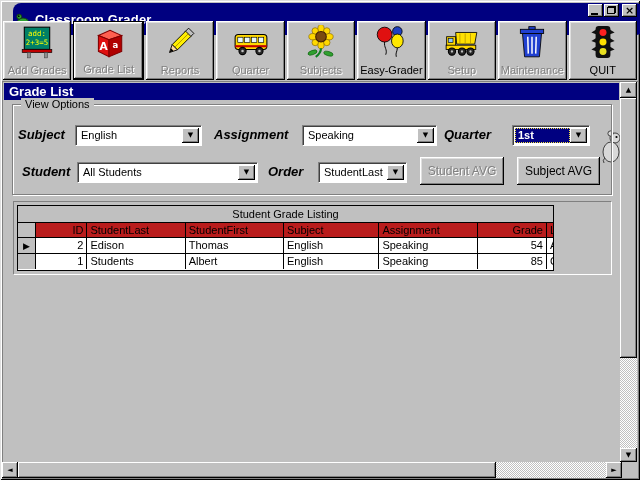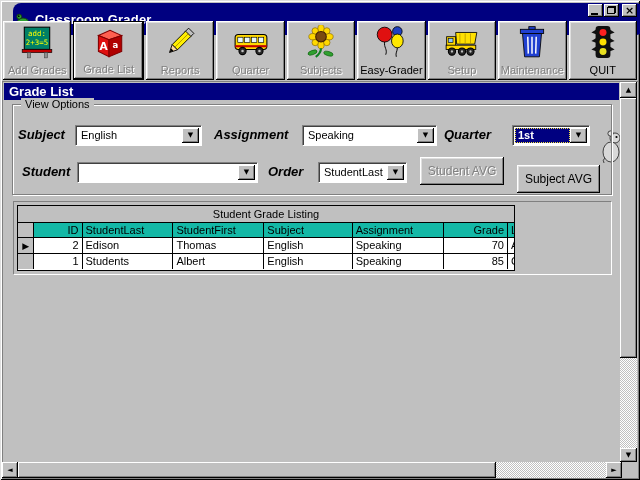--- a/index.html
+++ b/index.html
@@ -20,21 +20,21 @@
   .win-controls{position:absolute;right:7px;top:1px;display:flex;}
   .wbtn{width:15px;height:13px;margin-left:1px;background:#c0c0c0;box-shadow:inset -1px -1px 0 #000,inset 1px 1px 0 #fff,inset -2px -2px 0 #808080;
         display:flex;align-items:center;justify-content:center;position:relative;}
   .wbtn.gap{margin-left:3px;}
   .min-glyph{position:absolute;left:3px;bottom:2px;width:7px;height:2px;background:#000;}
   .restore-glyph{position:absolute;left:3px;top:2px;width:9px;height:8px;}
   .restore-glyph:before{content:"";position:absolute;right:0;top:0;width:6px;height:5px;border:1px solid #000;}
   .restore-glyph:after{content:"";position:absolute;left:0;bottom:0;width:6px;height:5px;border:1px solid #000;background:#c0c0c0;}
   .close-glyph{font-size:11px;font-weight:bold;line-height:11px;font-family:"DejaVu Sans",sans-serif;}
   
-  .toolbar{left:3px;top:21px;width:634px;height:59px;display:flex;gap:2px;justify-content:center;}
+  .toolbar{left:3px;top:21px;width:634px;height:59px;display:flex;gap:2px;}
   .tb-btn{flex:1 1 0;position:relative;background:#c0c0c0;box-shadow:inset -1px -1px 0 #000,inset 1px 1px 0 #fff,inset -2px -2px 0 #808080,inset 2px 2px 0 #dfdfdf;}
   .tb-btn.focused{border:1px solid #000;}
   .tb-icon{position:absolute;top:4px;left:50%;transform:translateX(-50%);width:36px;height:34px;}
   .tb-icon svg{width:100%;height:100%;display:block;}
   .tb-label{position:absolute;bottom:4px;left:0;right:0;text-align:center;font-size:11px;white-space:nowrap;overflow:hidden;}
   .tb-label.disabled{color:#808080;text-shadow:1px 1px 0 #fff;}
   
   .mdi{left:2px;top:81px;width:636px;height:397px;background:#c0c0c0;box-shadow:inset 1px 1px 0 #808080;}
   .child-titlebar{left:4px;top:83px;width:615px;height:17px;background:#000080;color:#fff;font-weight:bold;font-size:13px;line-height:17px;padding-left:5px;}
   
@@ -45,25 +45,25 @@
   .combo{background:#fff;}
   .combo-value{position:absolute;left:2px;top:2px;bottom:2px;right:19px;font-size:11px;line-height:15px;padding:0 0 0 3px;white-space:nowrap;overflow:hidden;}
   .combo-value.selected{background:#000080;color:#fff;outline:1px dotted #f0e040;outline-offset:-1px;}
   .combo-btn{position:absolute;top:2px;right:2px;bottom:2px;width:17px;display:flex;align-items:center;justify-content:center;}
   .arrow{font-family:"DejaVu Sans",sans-serif;font-size:7px;line-height:7px;color:#000;}
   
   .push-btn{display:flex;align-items:center;justify-content:center;font-size:12px;}
   .push-btn.disabled{color:#808080;text-shadow:1px 1px 0 #fff;}
   
   .table-frame{left:13px;top:201px;width:599px;height:74px;background:#c0c0c0;border:1px solid;border-color:#808080 #fff #fff #808080;}
-  .grid-box{left:17px;top:205px;width:498px;height:66px;border:1px solid #000;background:#fff;overflow:hidden;}
+  .grid-box{left:17px;top:205px;width:537px;height:66px;border:1px solid #000;background:#fff;overflow:hidden;}
   .caption-row{height:16px;line-height:16px;background:#c0c0c0;border-bottom:1px solid #000;text-align:center;font-size:11px;}
   .grid-row{display:flex;height:14px;border-bottom:1px solid #000;}
   .grid-row.data{height:15px;background:#fff;}
-  .grid-row.header{background:#14b8a6;}
+  .grid-row.header{background:#b91c1c;}
   .grid-row.last{border-bottom:none;}
   .cell{border-right:1px solid #000;font-size:11px;line-height:14px;padding:0 3px;box-sizing:border-box;overflow:hidden;white-space:nowrap;}
   .data .cell{line-height:15px;}
   .col-sel{width:19px;background:#c0c0c0;padding:0;text-align:center;}
   .col-id{width:55px;text-align:right;}
   .col-last{width:105px;}
   .col-first{width:105px;}
   .col-subj{width:102px;}
   .col-asgn{width:105px;}
   .col-grade{width:74px;text-align:right;}
@@ -297,37 +297,38 @@
   <span class="abs fld-label" style="left:444px;top:127px;">Quarter</span>
   <div class="abs combo sunken" style="left:512px;top:125px;width:78px;height:21px;font-weight:bold;">
     <span class="combo-value selected">1st</span>
     <span class="combo-btn raised-sm">
         <span class="arrow">▼</span>
       </span>
   </div>
 
   <span class="abs fld-label" style="left:22px;top:164px;">Student</span>
   <div class="abs combo sunken" style="left:77px;top:162px;width:181px;height:21px;">
+    <span class="combo-value">All Students</span>
     <span class="combo-btn raised-sm">
         <span class="arrow">▼</span>
       </span>
   </div>
 
   <span class="abs fld-label" style="left:268px;top:164px;">Order</span>
   <div class="abs combo sunken" style="left:318px;top:162px;width:89px;height:21px;">
     <span class="combo-value">StudentLast</span>
     <span class="combo-btn raised-sm">
         <span class="arrow">▼</span>
       </span>
   </div>
 
   <div class="abs raised push-btn disabled" style="left:420px;top:157px;width:84px;height:28px;">
     <span>Student AVG</span>
   </div>
-  <div class="abs raised push-btn" style="left:517px;top:157px;width:83px;height:28px;margin-top:8px;">
+  <div class="abs raised push-btn" style="left:517px;top:157px;width:83px;height:28px;">
     <span>Subject AVG</span>
   </div>
 
   <div class="abs table-frame"></div>
   <div class="abs grid-box">
     <div class="caption-row">Student Grade Listing</div>
 
     <div class="grid-row header">
       <div class="cell col-sel"></div>
       <div class="cell col-id">ID</div>
@@ -339,21 +340,21 @@
       <div class="cell col-letter">Letter</div>
     </div>
 
     <div class="grid-row data">
       <div class="cell col-sel"><span class="row-pointer">▶</span></div>
       <div class="cell col-id">2</div>
       <div class="cell col-last">Edison</div>
       <div class="cell col-first">Thomas</div>
       <div class="cell col-subj">English</div>
       <div class="cell col-asgn">Speaking</div>
-      <div class="cell col-grade">70</div>
+      <div class="cell col-grade">54</div>
       <div class="cell col-letter">A</div>
     </div>
 
     <div class="grid-row data last">
       <div class="cell col-sel"></div>
       <div class="cell col-id">1</div>
       <div class="cell col-last">Students</div>
       <div class="cell col-first">Albert</div>
       <div class="cell col-subj">English</div>
       <div class="cell col-asgn">Speaking</div>

